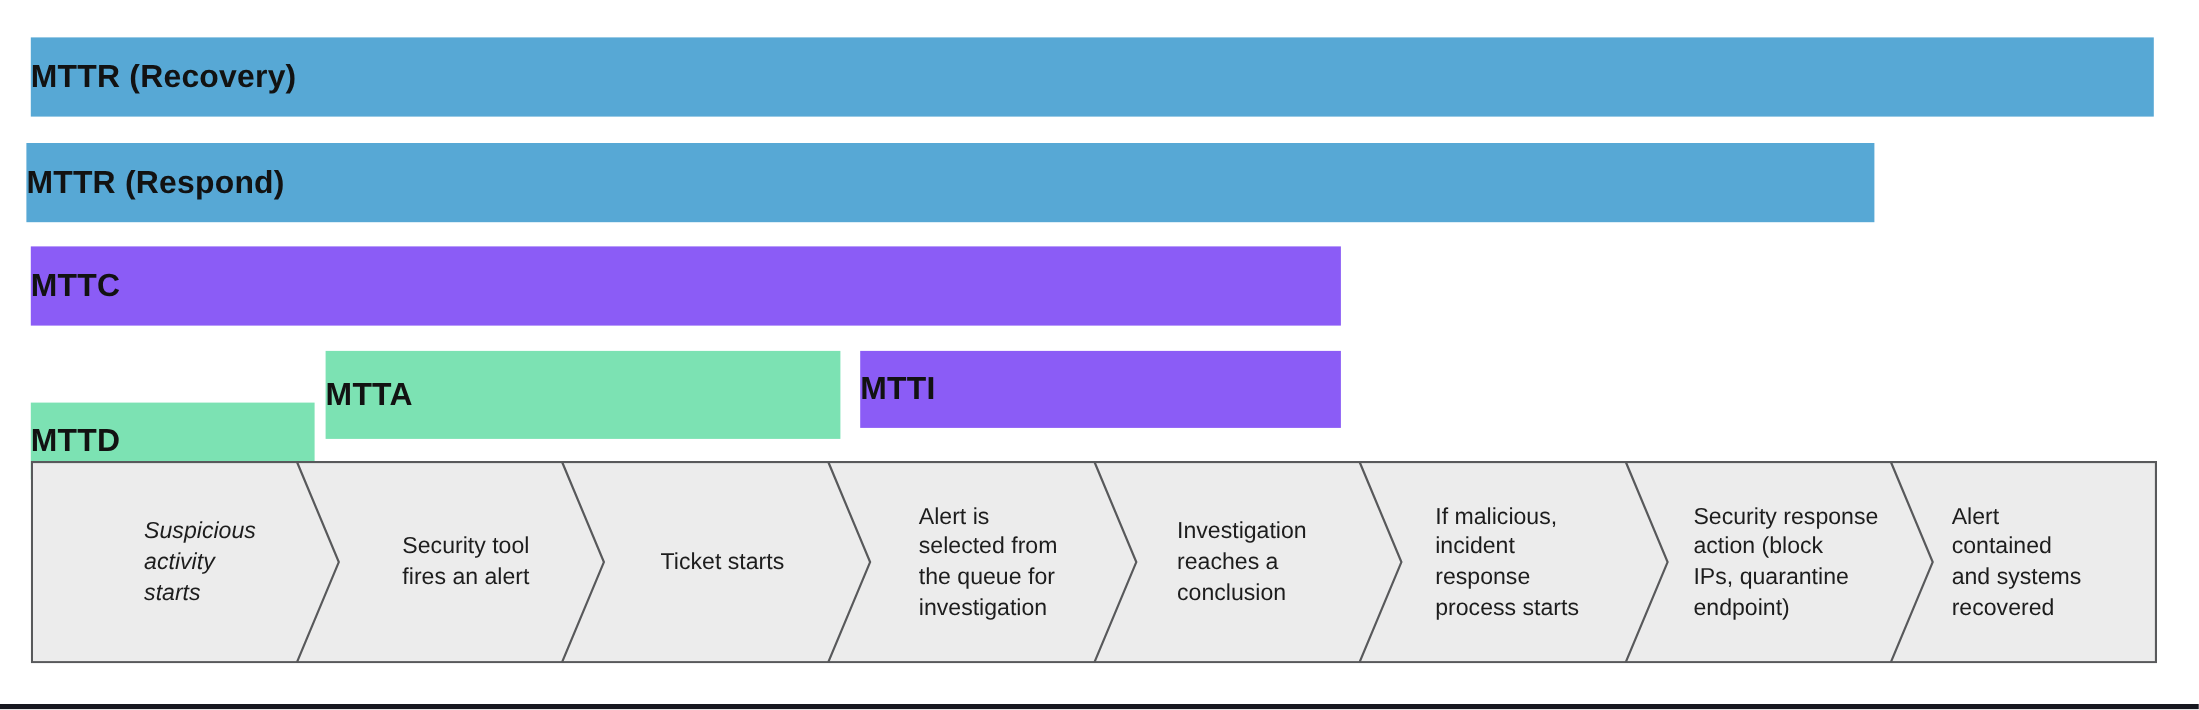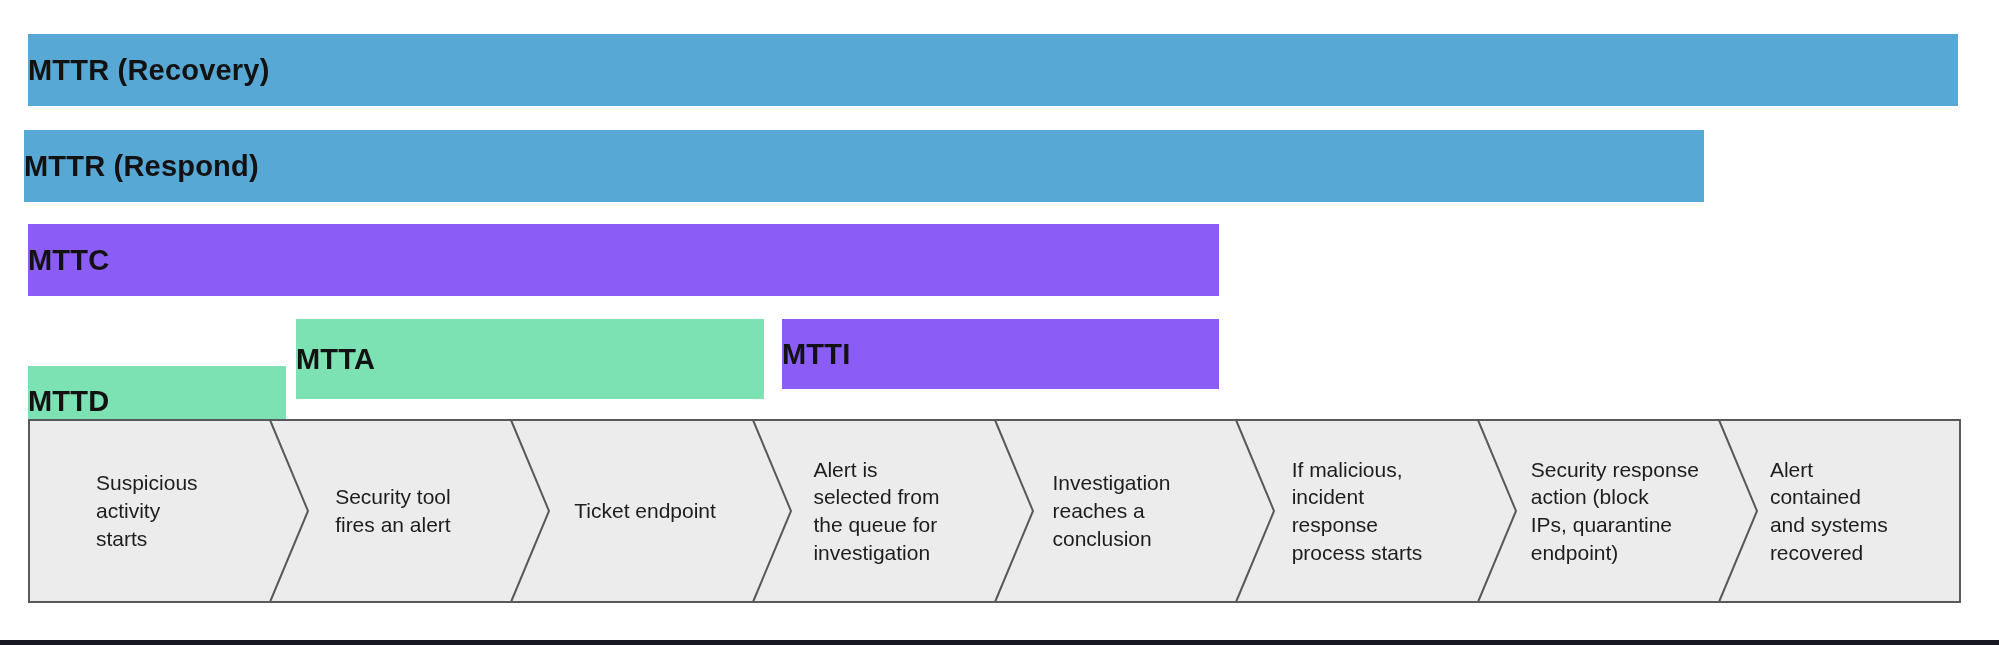--- a/index.html
+++ b/index.html
@@ -46,21 +46,21 @@
     display: flex;
   }
   .cell {
     flex: 1 1 0;
     display: flex;
     align-items: center;
     box-sizing: border-box;
     padding-left: 48px;
     padding-right: 6px;
   }
-  .cell:first-child { padding-left: 68px; }
+  .cell:first-child { padding-left: 103px; font-style: italic; }
   .cell .step-text {
     font-size: 21px;
     line-height: 1.32;
     color: #1d1d1d;
     white-space: pre-line;
   }
 
   
   .footer-strip {
     position: absolute;
@@ -110,21 +110,21 @@
       <div class="cell">
         <span class="step-text">Suspicious
 activity
 starts</span>
       </div>
       <div class="cell">
         <span class="step-text">Security tool
 fires an alert</span>
       </div>
       <div class="cell">
-        <span class="step-text">Ticket endpoint</span>
+        <span class="step-text">Ticket starts</span>
       </div>
       <div class="cell">
         <span class="step-text">Alert is
 selected from
 the queue for
 investigation</span>
       </div>
       <div class="cell">
         <span class="step-text">Investigation
 reaches a

